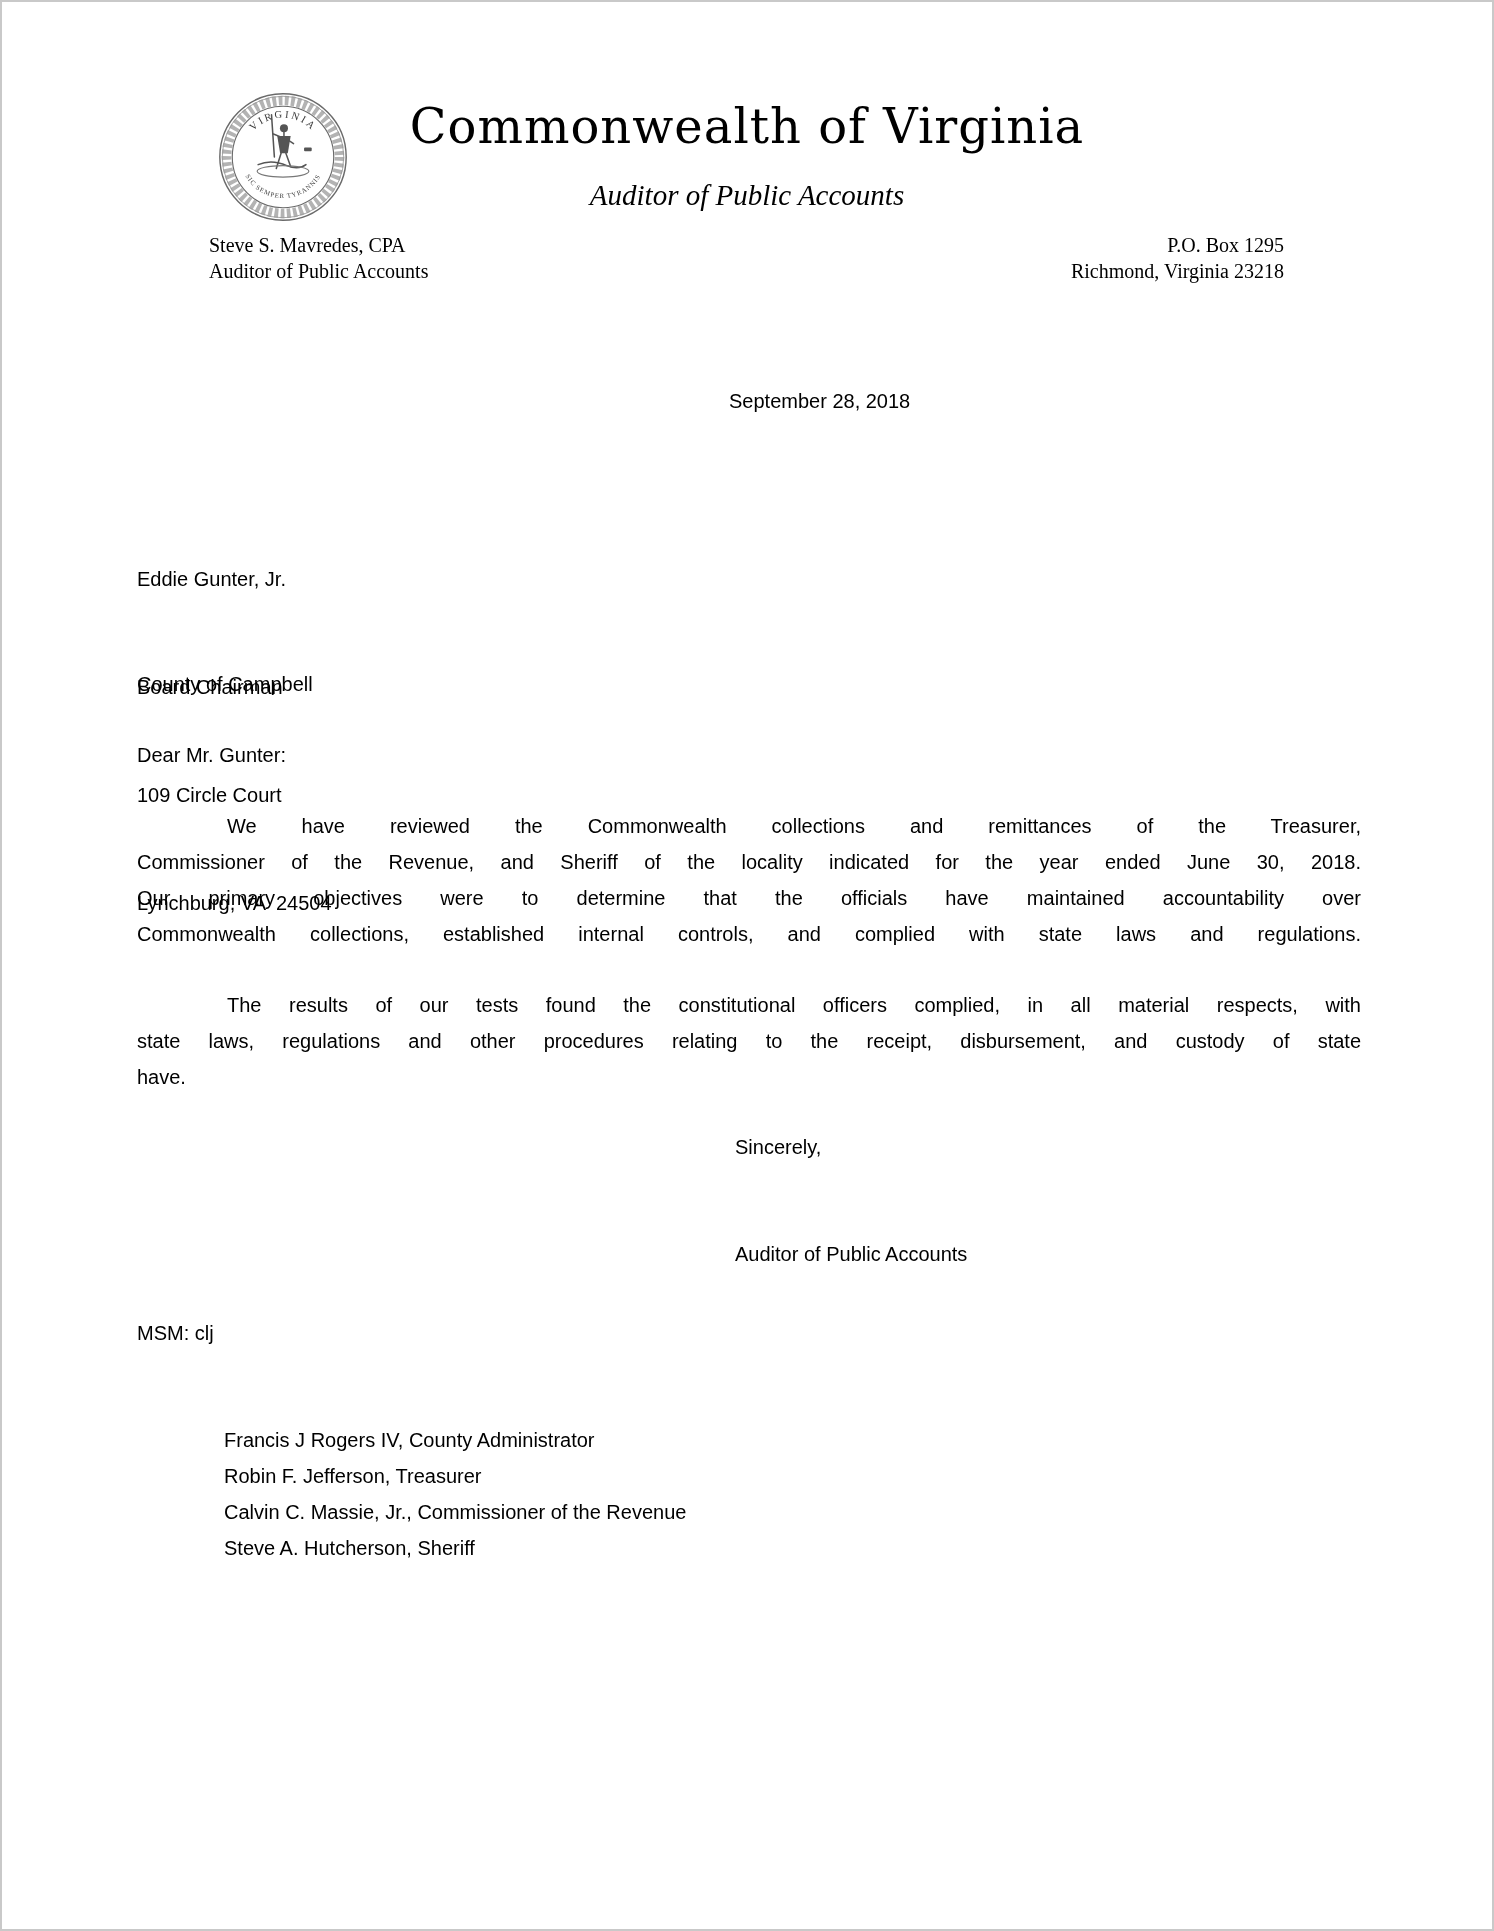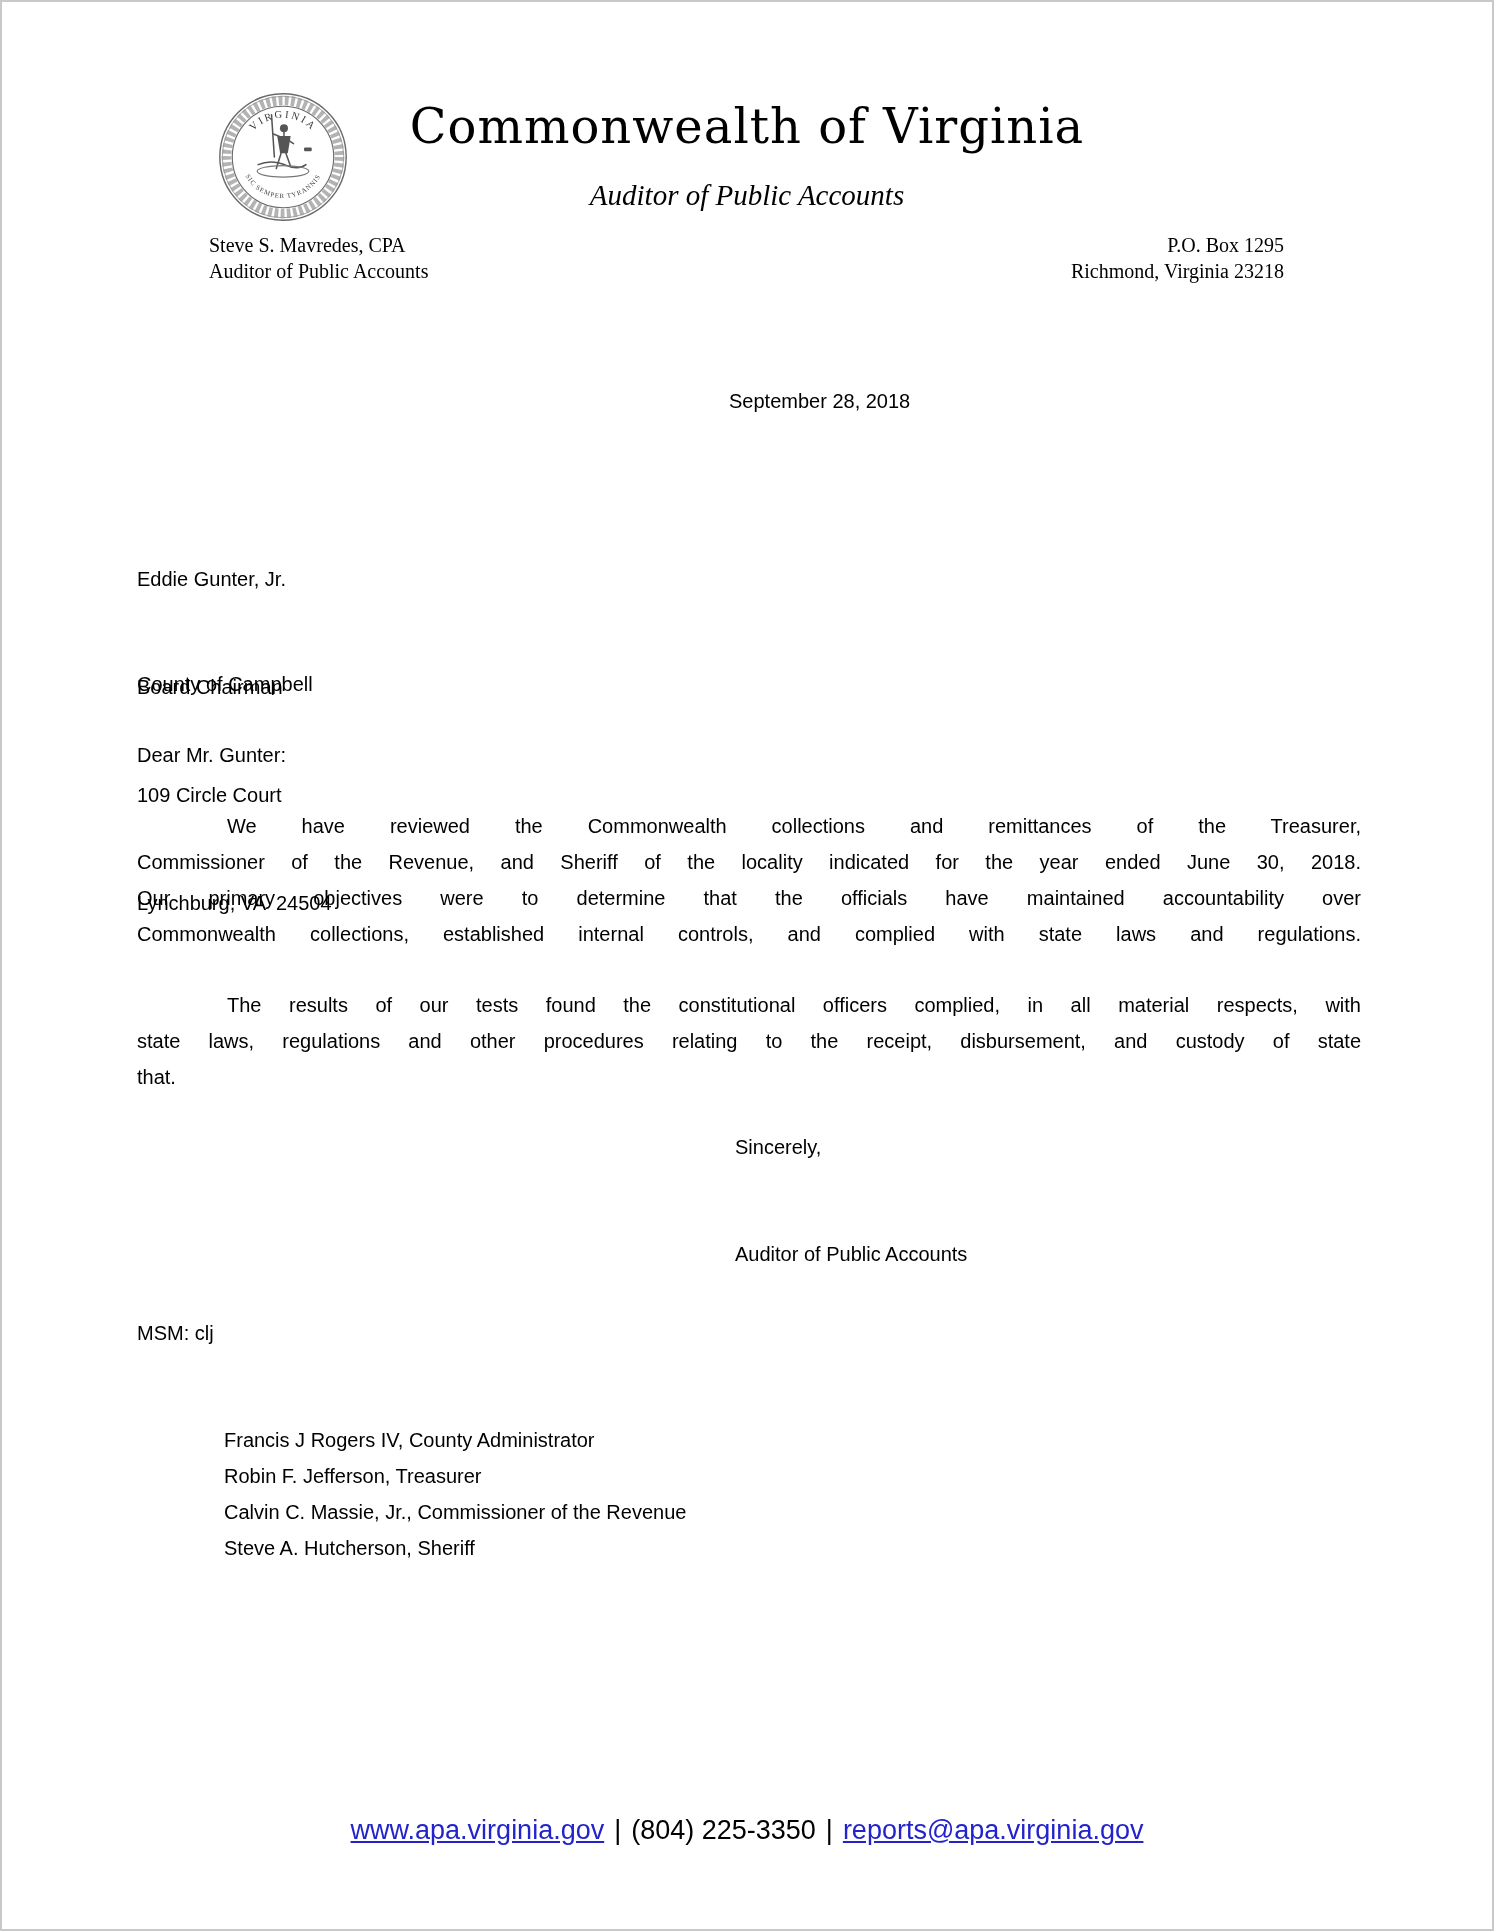--- a/index.html
+++ b/index.html
@@ -126,33 +126,30 @@
   <div class="bodytext para para-1">
     <div class="jline indent">We have reviewed the Commonwealth collections and remittances of the Treasurer,</div>
     <div class="jline">Commissioner of the Revenue, and Sheriff of the locality indicated for the year ended June 30, 2018.</div>
     <div class="jline">Our primary objectives were to determine that the officials have maintained accountability over</div>
     <div class="jline">Commonwealth collections, established internal controls, and complied with state laws and regulations.</div>
   </div>
 
   <div class="bodytext para para-2">
     <div class="jline indent">The results of our tests found the constitutional officers complied, in all material respects, with</div>
     <div class="jline">state laws, regulations and other procedures relating to the receipt, disbursement, and custody of state</div>
-    <div>that.</div>
+    <div>have.</div>
   </div>
 
   <div class="bodytext closing">Sincerely,</div>
   <div class="bodytext signer">Auditor of Public Accounts</div>
   <div class="bodytext reference">MSM: clj</div>
 
   <div class="bodytext cc-block">
     <div class="cc-names">
       <div>Francis J Rogers IV, County Administrator</div>
       <div>Robin F. Jefferson, Treasurer</div>
       <div>Calvin C. Massie, Jr., Commissioner of the Revenue</div>
       <div>Steve A. Hutcherson, Sheriff</div>
     </div>
   </div>
 
-  <div class="footer">
-    <a>www.apa.virginia.gov</a><span class="sep">|</span><span>(804) 225-3350</span><span class="sep">|</span><a>reports@apa.virginia.gov</a>
-  </div>
 
 </div>
 
 </body></html>

